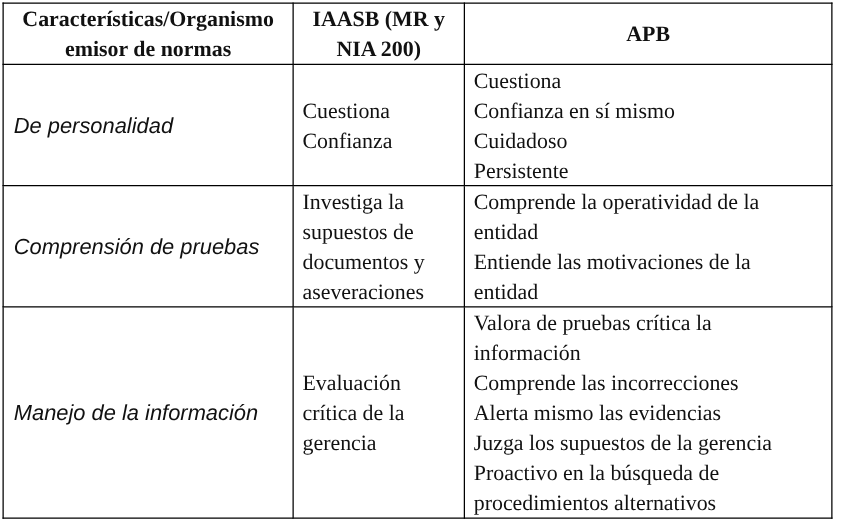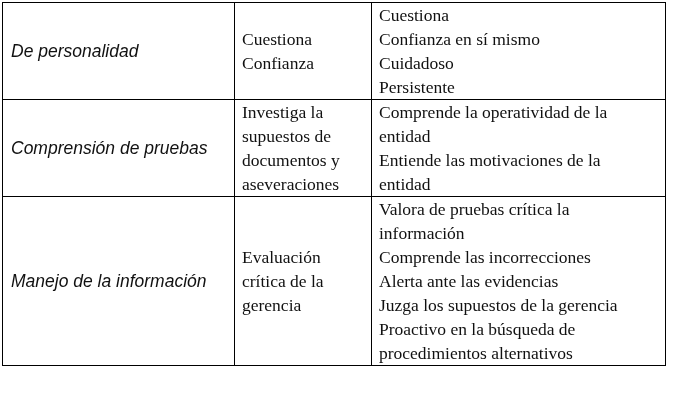--- a/index.html
+++ b/index.html
@@ -68,20 +68,33 @@
 </head>
 <body>
 
 <table class="tbl">
   <colgroup>
     <col class="col1">
     <col class="col2">
     <col class="col3">
   </colgroup>
   <tbody>
+      <tr class="hdr-row">
+    <th>
+      <span class="line">Características/Organismo</span>
+      <span class="line">emisor de normas</span>
+    </th>
+    <th>
+      <span class="line">IAASB (MR y</span>
+      <span class="line">NIA 200)</span>
+    </th>
+    <th>
+      <span class="line">APB</span>
+    </th>
+  </tr>
 
   <tr class="row1">
     <td class="cell-char">
       <span>De personalidad</span>
     </td>
     <td class="cell-iaasb">
       <span class="line">Cuestiona</span>
       <span class="line">Confianza</span>
     </td>
     <td class="cell-apb">
@@ -116,20 +129,20 @@
     </td>
     <td class="cell-iaasb">
       <span class="line">Evaluación</span>
       <span class="line">crítica de la</span>
       <span class="line">gerencia</span>
     </td>
     <td class="cell-apb">
       <span class="line">Valora de pruebas crítica la</span>
       <span class="line">información</span>
       <span class="line">Comprende las incorrecciones</span>
-      <span class="line">Alerta ante las evidencias</span>
+      <span class="line">Alerta mismo las evidencias</span>
       <span class="line">Juzga los supuestos de la gerencia</span>
       <span class="line">Proactivo en la búsqueda de</span>
       <span class="line">procedimientos alternativos</span>
     </td>
   </tr>
 </tbody>
   </table>
 
 </body></html>

